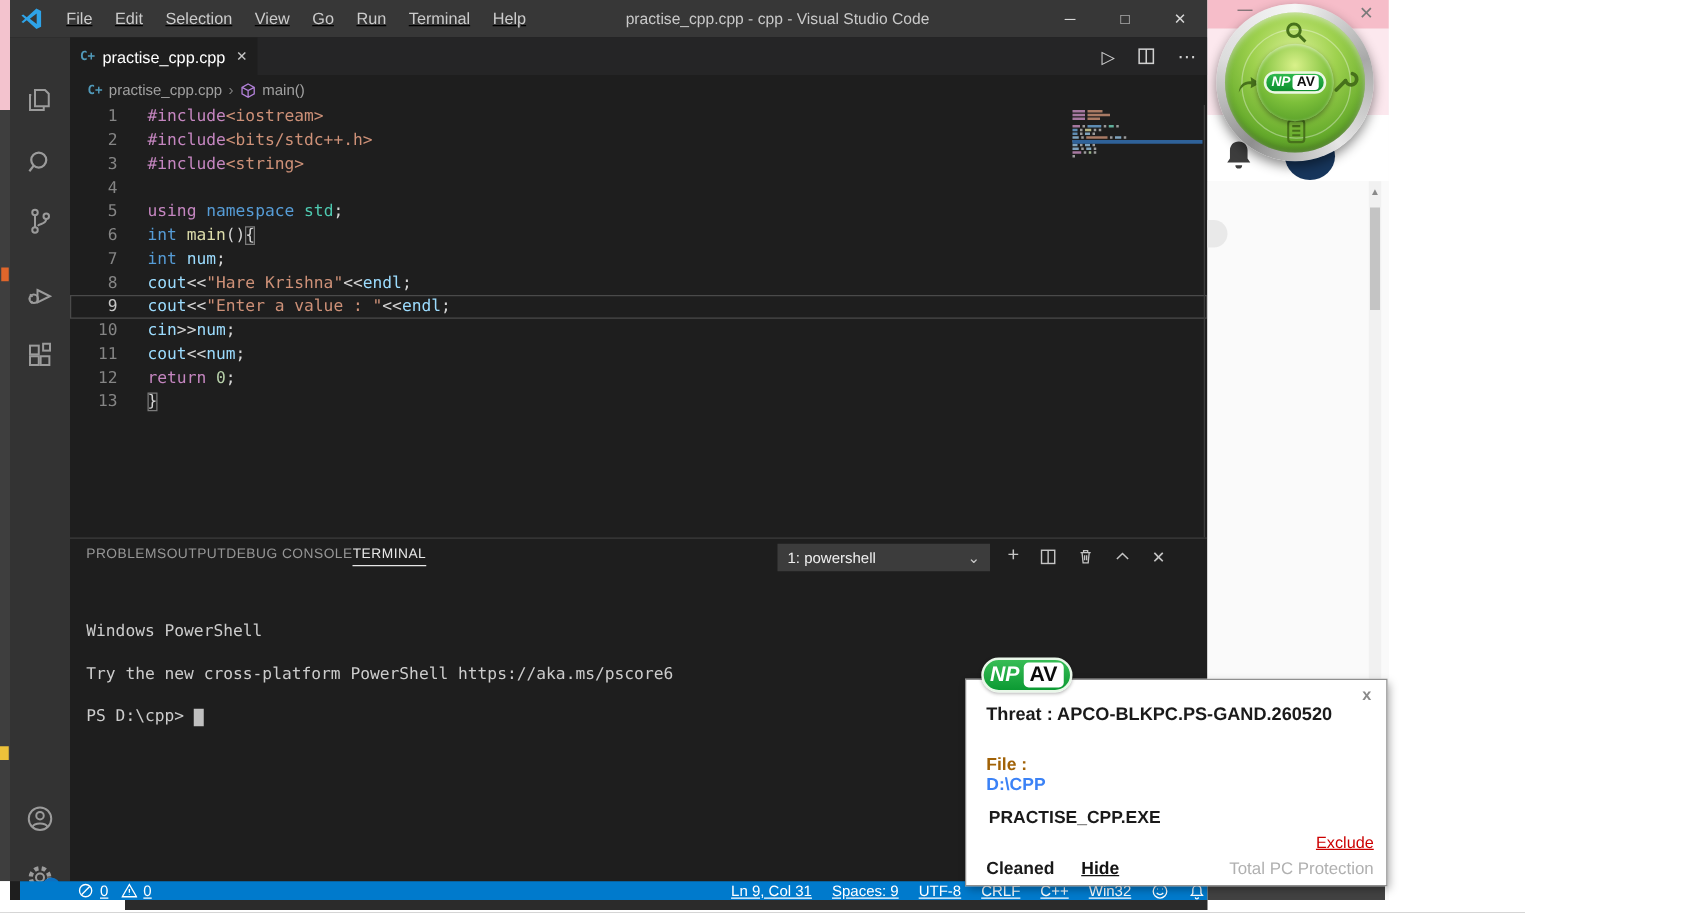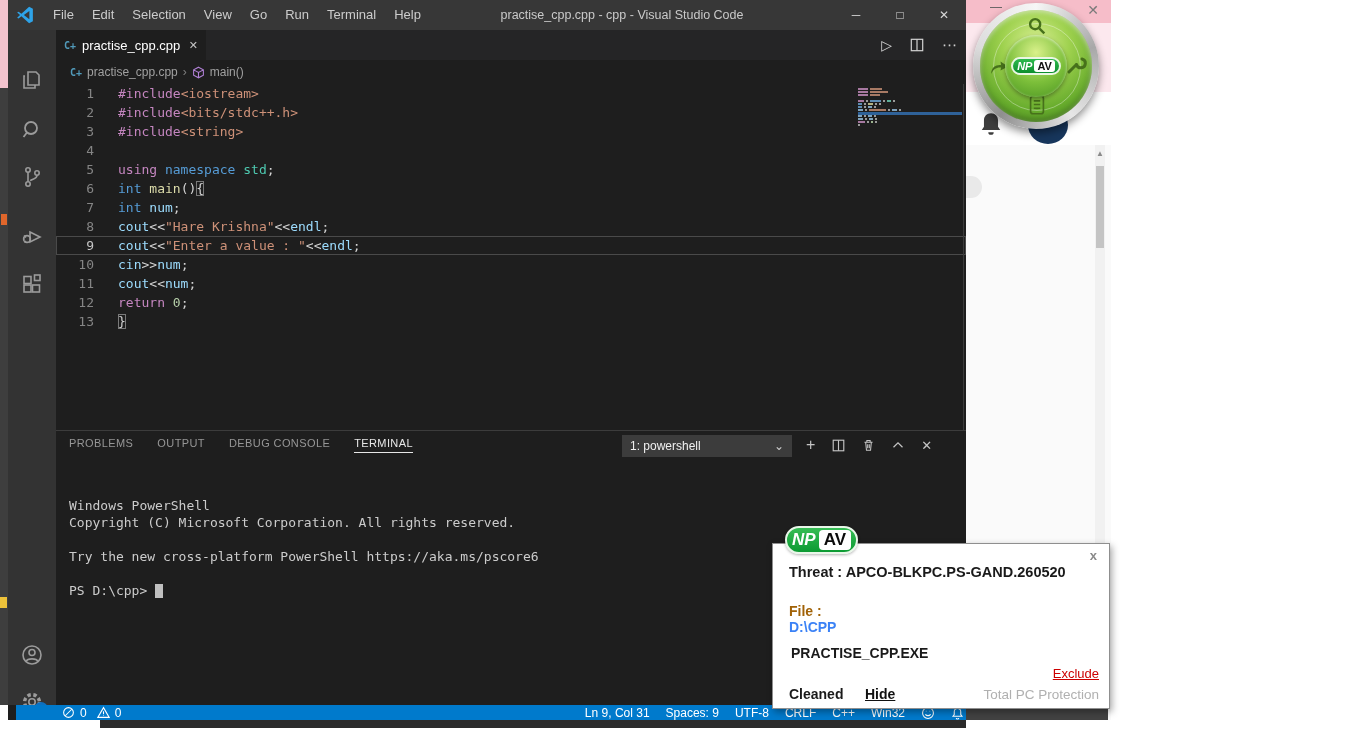--- a/index.html
+++ b/index.html
@@ -1,18 +1,18 @@
 <!DOCTYPE html>
 <html><head>
 <meta charset="utf-8">
 <style>
   html,body{margin:0;padding:0;background:#fff;}
   #root{position:relative;width:1366px;height:730px;background:#ffffff;overflow:hidden;
         font-family:"Liberation Sans",sans-serif;-webkit-font-smoothing:antialiased;}
-  .abs{position:absolute;}
+  .abs{position:absolute;text-decoration:underline;}
 
   
   .sliver-pink{left:0;top:0;width:8px;height:88px;background:#f3c3ce;}
   .sliver-dark{left:0;top:88px;width:8px;height:617px;background:#3e3e3e;}
   .sliver-white{left:0;top:705px;width:8px;height:25px;background:#fff;}
   .speck1{left:1px;top:214px;width:6px;height:11px;background:#e0662b;}
   .speck2{left:0;top:597px;width:7px;height:11px;background:#edc23a;}
 
   
   #vscode{left:8px;top:0;width:958px;height:720px;background:#1e1e1e;}
@@ -58,21 +58,21 @@
   .mm-seg{display:inline-block;height:2px;margin-right:2px;vertical-align:top;}
   .mm-pp{background:#a678a0}.mm-str{background:#a87a64}.mm-kw{background:#5d8cb3}.mm-var{background:#7fa3bd}
   .mm-pl{background:#9a9a9a}.mm-type{background:#5fae9a}.mm-fn{background:#b3b383}.mm-num{background:#9cb48e}
   .mm-match{background:#9a9a9a}
   .mm-currentline{position:absolute;left:0;right:0;height:3px;background:#2f6299;}
   .mm-border{position:absolute;right:2px;top:0;width:1px;height:346px;background:#3c3c3c;}
 
   
   .panel{left:48px;top:430px;width:910px;height:275px;background:#1e1e1e;border-top:1px solid #3c3c3c;box-sizing:border-box;}
   .panel-header{position:absolute;left:0;top:0;width:910px;height:28px;display:flex;align-items:center;}
-  .panel-tabs{display:flex;gap:24px;margin-left:13px;}
+  .panel-tabs{display:flex;margin-left:13px;}
   .panel-tab{color:#969696;font-size:11px;letter-spacing:0.4px;padding-bottom:3px;}
   .panel-tab.active{color:#e7e7e7;border-bottom:1px solid #e7e7e7;}
   .shell-select{position:absolute;left:566px;top:4px;width:170px;height:22px;background:#3c3c3c;
                 color:#f0f0f0;font-size:12px;display:flex;align-items:center;padding:0 8px;box-sizing:border-box;}
   .shell-chevron{margin-left:auto;color:#cccccc;}
   .panel-actions{position:absolute;left:750px;top:3px;display:flex;gap:17px;align-items:center;color:#c5c5c5;height:22px;}
   .terminal{position:absolute;left:13px;top:32px;width:880px;color:#cccccc;
             font-family:"DejaVu Sans Mono",monospace;font-size:13px;line-height:17px;white-space:pre;}
   .term-cursor{display:inline-block;width:8px;height:14px;background:#c0c0c0;vertical-align:text-bottom;}
 
@@ -319,21 +319,21 @@
               <path d="M3 4.5 h10 M6 4.5 v-2 h4 v2 M4.5 4.5 l1 10 h5 l1 -10 M7 7 v5 M9 7 v5"></path>
             </g>
           </svg>
           <svg width="12" height="12" viewBox="0 0 16 16">
             <path fill="none" stroke="#c5c5c5" stroke-width="1.6" d="M2 11 L8 5 L14 11"></path>
           </svg>
           <span style="font-size:13px">✕</span>
         </div>
       </div>
       <div class="terminal">
-        <div><div class="term-line">Windows PowerShell</div><div class="term-line">Copyright (C) Microsoft Corporation. All rights reserved.</div><div class="term-line">&nbsp;</div><div class="term-line">Try the new cross-platform PowerShell https://aka.ms/pscore6</div><div class="term-line">&nbsp;</div><div class="term-line"><span>PS D:\cpp&gt; </span><span class="term-cursor"></span></div></div>
+        <div><div class="term-line">Windows PowerShell</div><div class="term-line">&nbsp;</div><div class="term-line">Try the new cross-platform PowerShell https://aka.ms/pscore6</div><div class="term-line">&nbsp;</div><div class="term-line"><span>PS D:\cpp&gt; </span><span class="term-cursor"></span></div></div>
       </div>
     </div>
 
     <div class="statusbar abs">
       <div class="sb-left">
         <svg width="13" height="13" viewBox="0 0 16 16">
           <g fill="none" stroke="#fff" stroke-width="1.3">
               <circle cx="8" cy="8" r="6"></circle>
               <path d="M4 12 L12 4"></path>
             </g>

